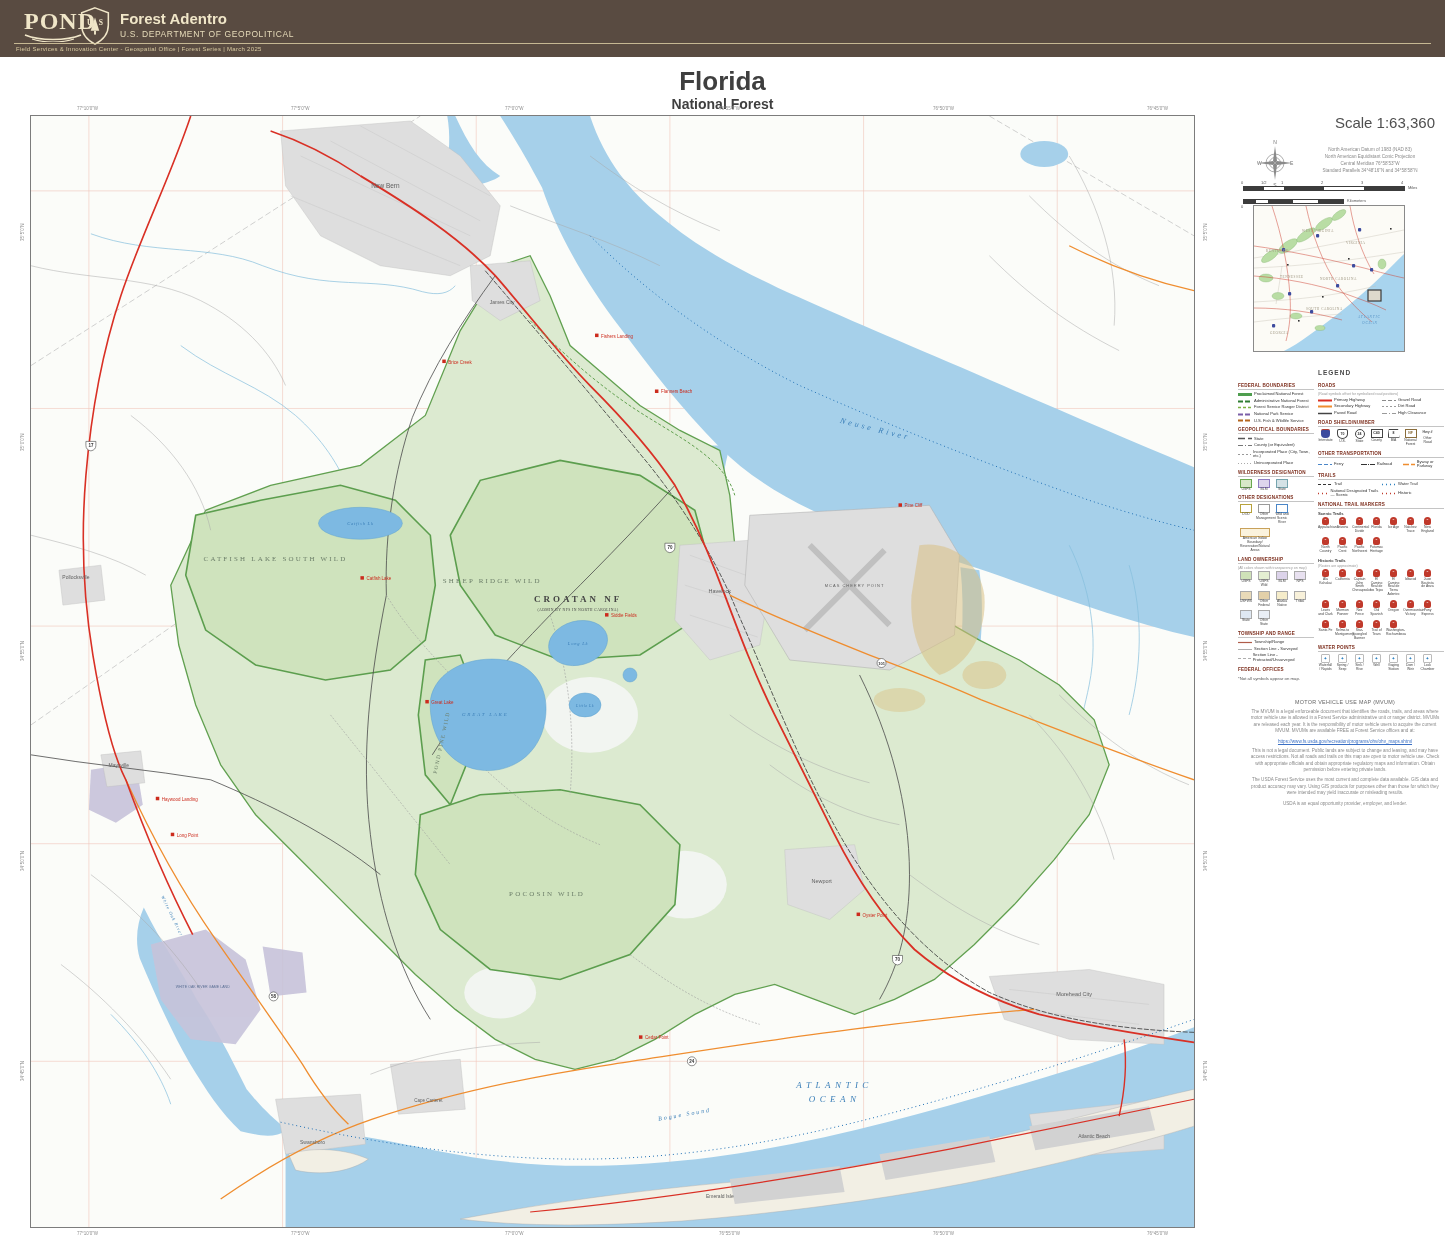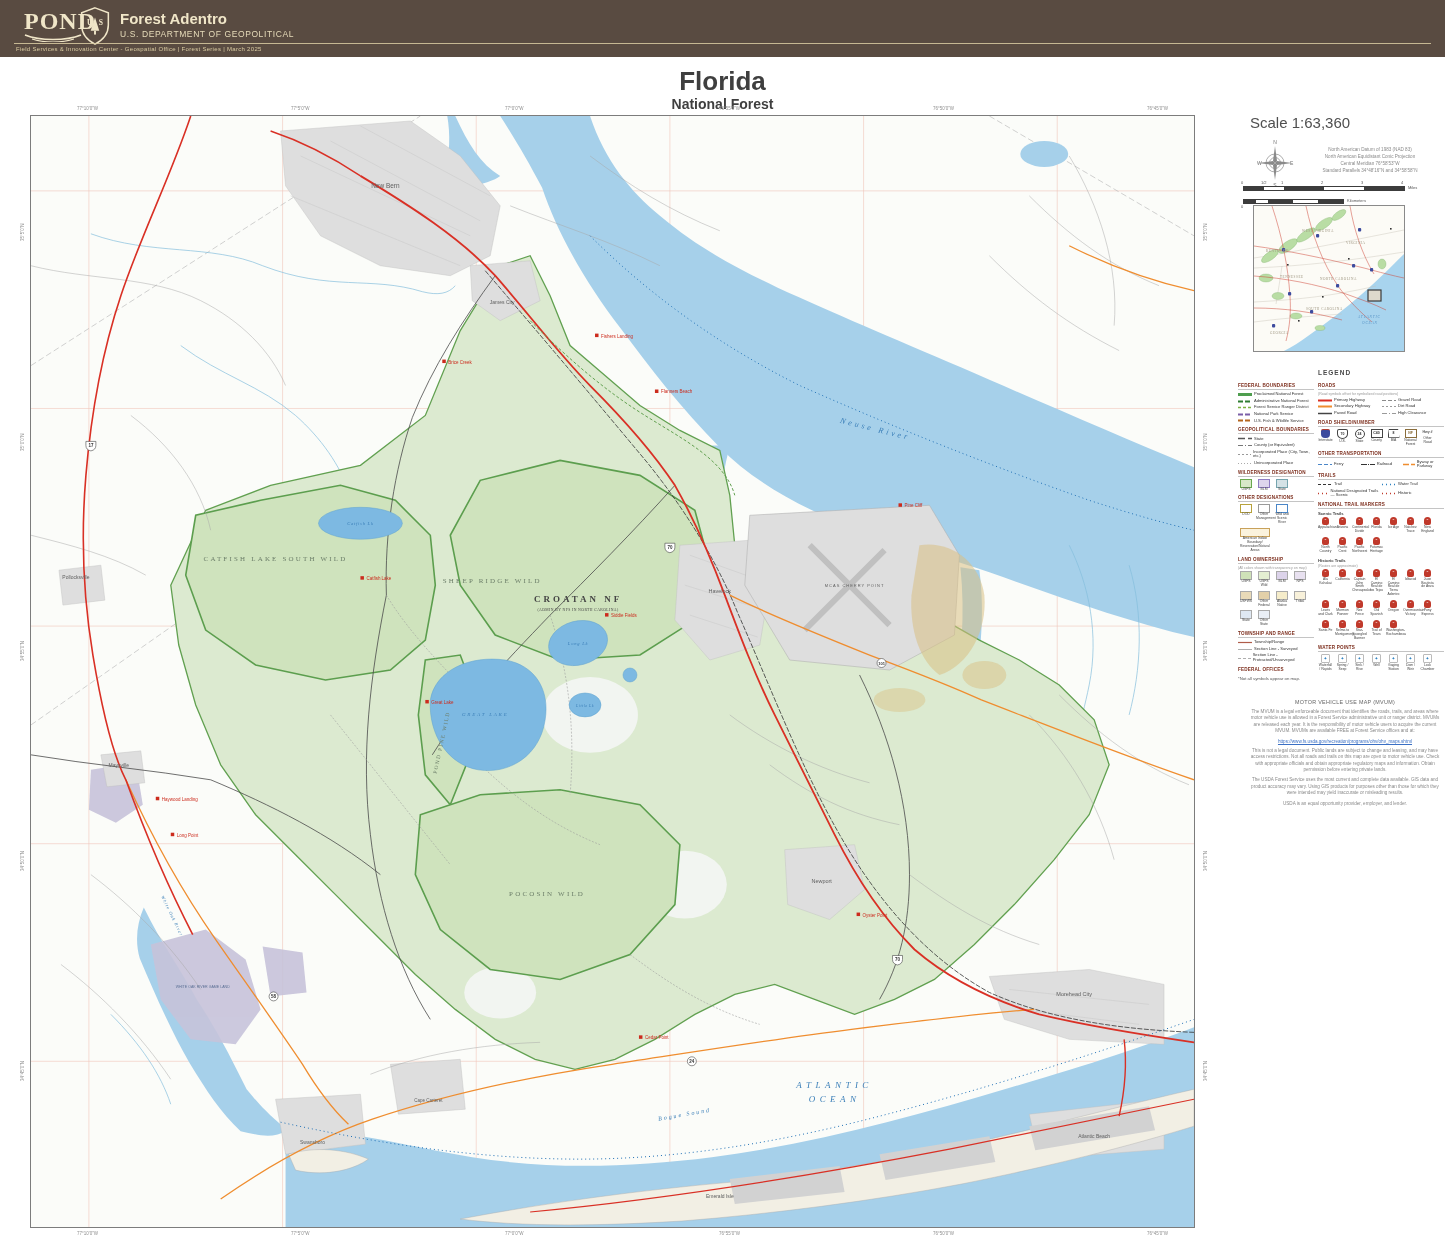--- a/index.html
+++ b/index.html
@@ -33,21 +33,21 @@
   
   text{user-select:none}
   .wl{fill:#6b7d68;font-family:"Liberation Serif",serif}
   .fl{fill:#454545;font-family:"Liberation Serif",serif}
   .wat{fill:#3b7fb8;font-style:italic;font-family:"Liberation Serif",serif}
   .pl{fill:#606060;font-family:"Liberation Sans",sans-serif}
   .rec{fill:#cc2b1d;font-family:"Liberation Sans",sans-serif}
   .shield-t{fill:#333;font-weight:bold;font-family:"Liberation Sans",sans-serif}
 
   
-  .scale-label{position:absolute;left:1250px;top:114px;width:185px;text-align:left;
+  .scale-label{position:absolute;left:1250px;top:114px;width:185px;text-align:right;
                font-size:15px;color:#4f4f4f}
   .compass{position:absolute;left:1256px;top:138px}
   .proj{position:absolute;left:1296px;top:147px;width:148px;text-align:center}
   .proj div{font-size:4.6px;color:#8a8a8a;line-height:1.5}
   .sbar{position:absolute;height:3px;display:flex;border:0.5px solid #3c3c3c}
   .sbar div{height:100%}
   .tick{position:absolute;font-size:4px;color:#555;white-space:nowrap}
   .unit{position:absolute;font-size:4px;color:#555;white-space:nowrap}
 
   .locator{position:absolute;left:1253px;top:205px;width:152px;height:147px;

